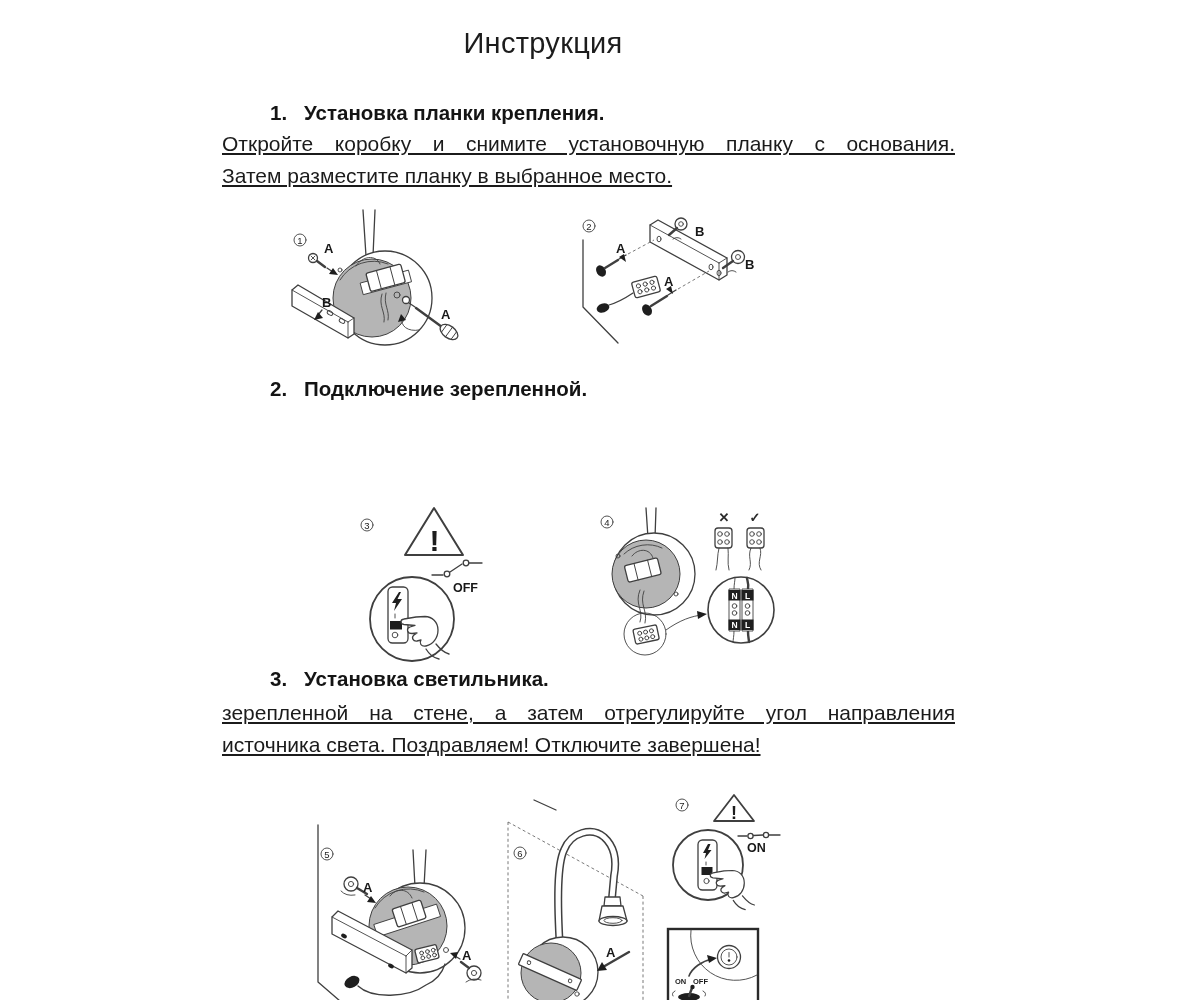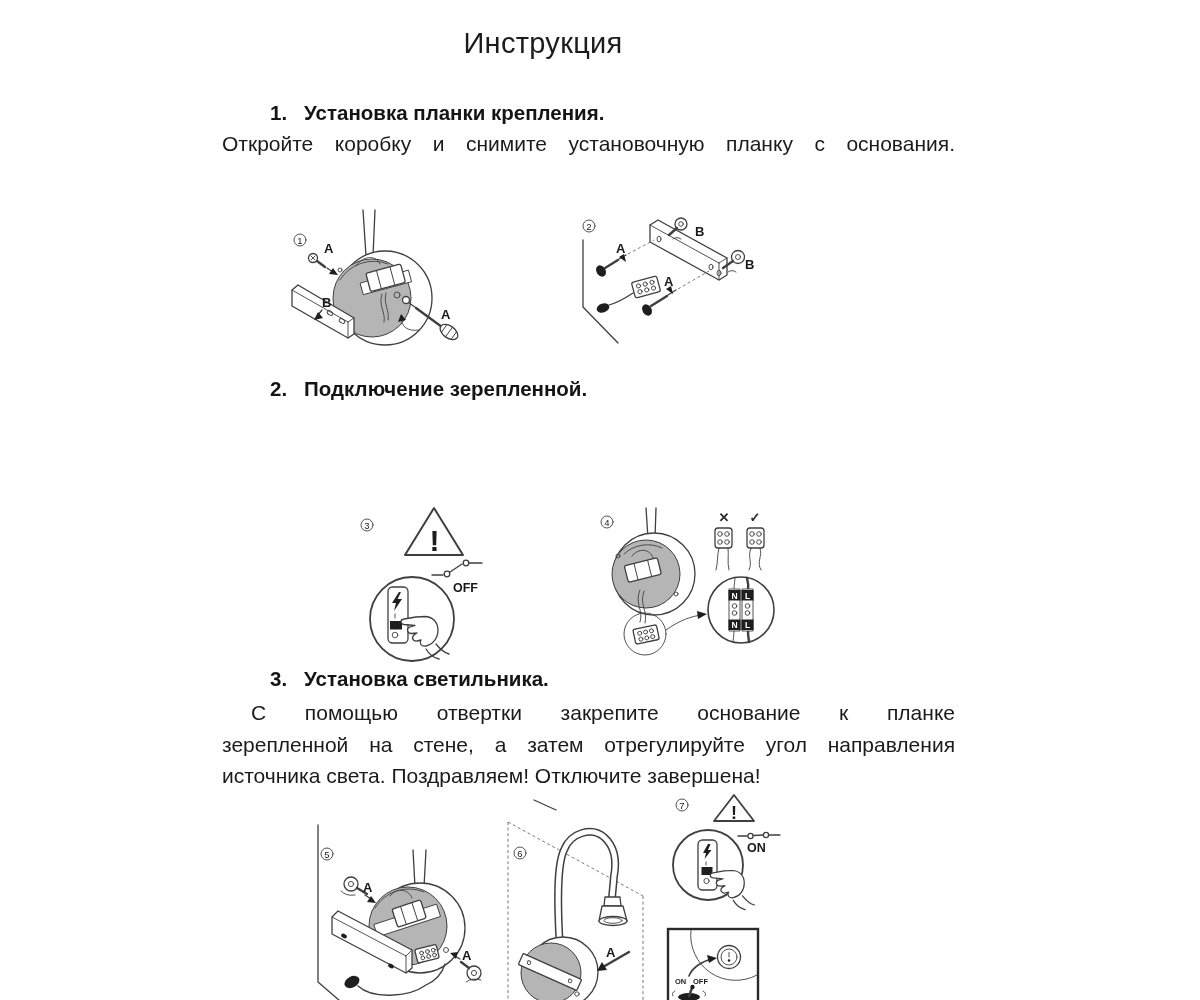--- a/index.html
+++ b/index.html
@@ -15,21 +15,21 @@
     position:absolute; top:7px; left:57px; width:972px;
     text-align:center; font-size:29px; font-weight:normal; letter-spacing:0.3px;
     color:#1c1c1c;
   }
   .heading {
     position:absolute; left:222px; width:733px;
     display:flex; font-weight:bold; font-size:20.5px; line-height:26px; color:#141414;
   }
   .heading .num { margin-left:48px; margin-right:17px; }
   .para { position:absolute; left:222px; width:733px; font-size:21px; color:#1b1b1b; }
-  .bl { height:31.5px; line-height:31.5px; text-align:justify; text-align-last:justify; }
+  .bl { height:31.5px; line-height:31.5px; text-align:justify; text-align-last:justify;text-decoration:underline; }
   .bl.last { text-align-last:left; }
   .bl.indent { padding-left:29px; }
 
   .fig { position:absolute; }
   svg { overflow:visible; }
   svg .s  { fill:none; stroke:#3f3f3f; stroke-width:1.3; stroke-linecap:round; stroke-linejoin:round; }
   svg .sw { fill:#ffffff; stroke:#3f3f3f; stroke-width:1.3; stroke-linejoin:round; }
   svg .thin  { stroke-width:0.9; }
   svg .thick { stroke-width:2.4; }
   svg .dark  { fill:#1e1e1e; stroke:none; }
@@ -51,20 +51,21 @@
 <div class="page">
 
   <div class="doc-title">Инструкция</div>
 
   <div class="heading" style="top:80px">
     <span class="num">1.</span>
     <span>Установка планки крепления.</span>
   </div>
   <div class="para" style="top:108px">
     <div class="bl">Откройте коробку и снимите установочную планку с основания.</div>
+    <div class="bl last">Затем разместите планку в выбранное место.</div>
   </div>
 
   <svg class="fig" style="left:276px;top:186px" width="190" height="148" viewBox="0 0 190 148">
     <g>
       <circle cx="24" cy="34" r="6" class="s thin"></circle>
       <text x="24" y="37.5" class="fignum">1</text>
     </g>
     <g>
       <path class="s" d="M87,4 L90,50 M99,4 L97,50"></path>
     </g>
@@ -283,21 +284,20 @@
       <rect x="145.5" y="115.5" width="12" height="10.5" class="dark"></rect>
       <text x="151.5" y="124" class="tlbl">L</text>
     </g>
   </svg>
 
   <div class="heading" style="top:646px">
     <span class="num">3.</span>
     <span>Установка светильника.</span>
   </div>
   <div class="para" style="top:677px">
-    <div class="bl indent">С помощью отвертки закрепите основание к планке</div>
     <div class="bl">зерепленной на стене, а затем отрегулируйте угол направления</div>
     <div class="bl last">источника света. Поздравляем! Отключите завершена!</div>
   </div>
 
   <svg class="fig" style="left:312px;top:772px" width="185" height="228" viewBox="0 0 185 228">
     <g>
       <circle cx="15" cy="62" r="6" class="s thin"></circle>
       <text x="15" y="65.5" class="fignum">5</text>
     </g>
     <g>

